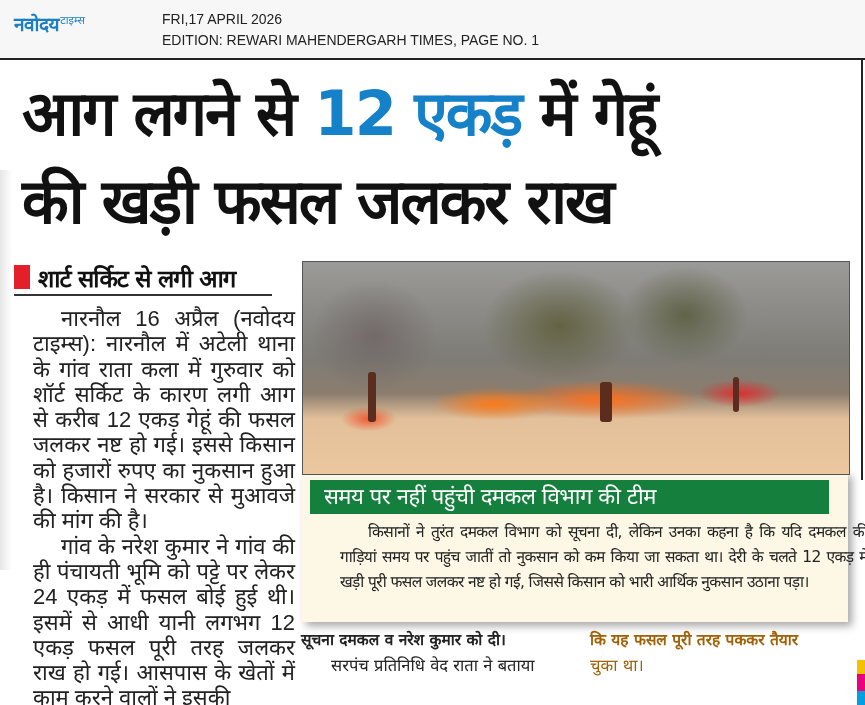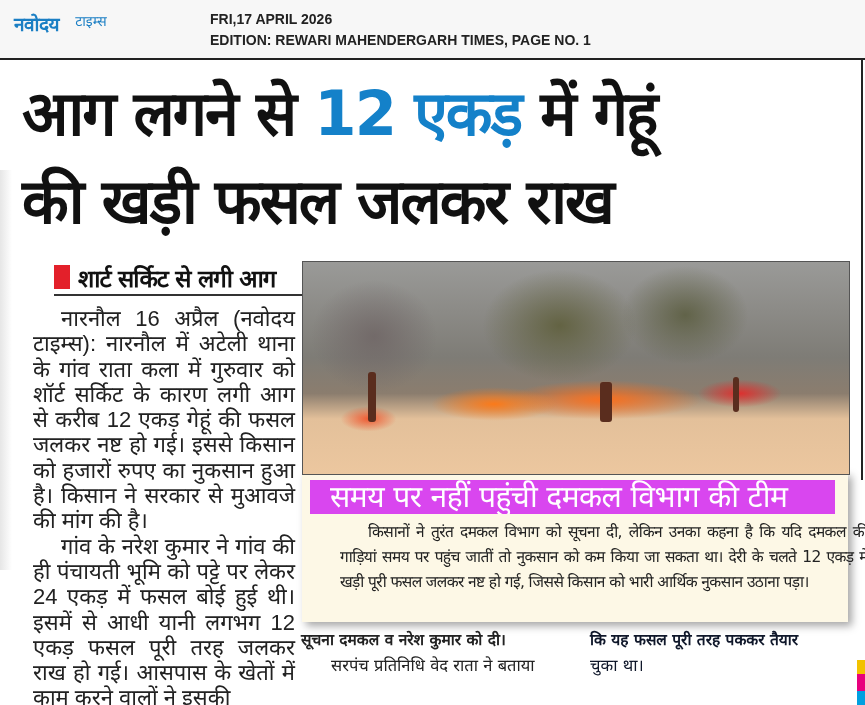--- a/index.html
+++ b/index.html
@@ -1,48 +1,48 @@
 <!DOCTYPE html>
 <html><head>
 <meta charset="utf-8">
 <style>
   html, body { margin:0; padding:0; }
   body { width:865px; height:705px; overflow:hidden; background:#f7f7f7; position:relative; font-family:"DejaVu Sans", sans-serif; }
   .topbar { position:absolute; left:0; top:0; width:865px; height:56px; background:#f7f7f7; }
   .logo { position:absolute; left:14px; top:14px; display:flex; align-items:flex-start; }
   .logo-main { color:#1b7fc4; font-weight:bold; font-size:19px; letter-spacing:-0.5px; line-height:20px; }
-  .logo-sub { color:#1b7fc4; font-size:14px; line-height:14px; margin-left:16px; }
-  .meta { position:absolute; left:162px; top:9px; font-family:"Liberation Sans", sans-serif; font-size:14px; font-weight:bold; color:#222; line-height:21px;margin-left:48px; }
+  .logo-sub { color:#1b7fc4; font-size:11px; line-height:14px; margin-left:1px; }
+  .meta { position:absolute; left:162px; top:9px; font-family:"Liberation Sans", sans-serif; font-size:14px; font-weight:normal; color:#222; line-height:21px; }
   .page { position:absolute; left:0; top:58px; width:865px; height:647px; background:#fff; border-top:2px solid #222; }
   .left-shadow { position:absolute; left:0; top:110px; width:12px; height:400px; background:linear-gradient(90deg,#e6e6e6,#fff); }
   .right-rule { position:absolute; right:2px; top:0; width:2px; height:420px; background:#222; }
   .headline { position:absolute; left:22px; top:10px; width:830px; font-family:"DejaVu Sans", sans-serif; font-weight:bold; font-size:62px; line-height:88px; color:#111; letter-spacing:-2px; transform:scaleX(0.98); transform-origin:left; }
   .headline .hl { color:#1481c9; }
-  .sub-head { position:absolute; left:14px; top:200px; width:258px; height:34px; border-bottom:2px solid #333; display:flex; align-items:center;margin-left:40px; }
+  .sub-head { position:absolute; left:14px; top:200px; width:258px; height:34px; border-bottom:2px solid #333; display:flex; align-items:center; }
   .red-sq { width:16px; height:24px; background:#e3202a; margin-right:8px; flex:none; }
   .sub-head-text { font-weight:bold; font-size:24px; color:#111; letter-spacing:-1px; }
   .col-left { position:absolute; left:14px; top:246px; width:262px; font-family:Liberation Sans, sans-serif; font-size:22px; line-height:25.3px; color:#222; text-align:justify;margin-left:19px; }
   .col-left p { margin:0; text-indent:28px; }
   .photo { position:absolute; left:302px; top:201px; width:546px; height:212px; border:1px solid #555; overflow:hidden;
     background:
       radial-gradient(ellipse 90px 24px at 35% 67%, rgba(255,120,20,.95), rgba(255,120,20,0) 70%),
       radial-gradient(ellipse 140px 28px at 55% 65%, rgba(255,110,25,.95), rgba(255,110,25,0) 70%),
       radial-gradient(ellipse 60px 20px at 80% 62%, rgba(230,40,40,.9), rgba(230,40,40,0) 70%),
       radial-gradient(ellipse 40px 18px at 12% 74%, rgba(240,80,40,.9), rgba(240,80,40,0) 70%),
       radial-gradient(ellipse 110px 80px at 47% 30%, rgba(95,95,60,.9), rgba(95,95,60,0) 70%),
       radial-gradient(ellipse 90px 70px at 70% 25%, rgba(90,92,62,.85), rgba(90,92,62,0) 70%),
       radial-gradient(ellipse 90px 80px at 13% 35%, rgba(110,100,100,.8), rgba(110,100,100,0) 70%),
       linear-gradient(180deg, #9a9a98 0%, #7e7c76 45%, #8b7d6e 62%, #e3c09a 74%, #ecc79f 100%); }
   .trunk { position:absolute; width:8px; background:#5a2d1e; border-radius:3px; }
-  .photo-label { position:absolute; left:310px; top:420px; width:505px; height:34px; background:#d946ef; color:#fff; font-size:30px; line-height:34px; padding-left:20px; letter-spacing:-0.5px; white-space:nowrap; overflow:hidden; }
+  .photo-label { position:absolute; left:310px; top:420px; width:505px; height:34px; background:#15803d; color:#fff; font-size:22px; line-height:34px; padding-left:14px; letter-spacing:-0.5px; white-space:nowrap; overflow:hidden; }
   .callout-bg { position:absolute; left:302px; top:412px; width:546px; height:150px; background:#fdf8e6; box-shadow:4px 4px 8px rgba(0,0,0,.35); }
   .callout-body { position:absolute; left:312px; top:460px; width:528px; font-size:15.5px; line-height:25px; color:#222; letter-spacing:-0.6px;margin-left:28px; }
   .callout-body p { margin:0; text-indent:28px; text-align:justify; }
   .col-mid { position:absolute; left:301px; top:568px; width:265px; font-family:"DejaVu Serif", serif; font-size:16.5px; line-height:25px; color:#222; }
-  .col-right { position:absolute; left:590px; top:568px; width:262px; font-family:"DejaVu Serif", serif; font-size:16.5px; line-height:25px; color:#0f172a; }
+  .col-right { position:absolute; left:590px; top:568px; width:262px; font-family:"DejaVu Serif", serif; font-size:16.5px; line-height:25px; color:#a16207; }
   .bold-line { font-weight:bold; font-family:"DejaVu Sans", sans-serif; font-size:15.5px; }
   .indent { padding-left:30px; display:block; }
   .reg-mark { position:absolute; right:0; top:600px; width:8px; height:47px; background:linear-gradient(180deg,#f2c200 0 30%,#e8007d 30% 65%,#00a0e0 65% 100%); }
 </style>
 </head>
 <body>
 
 <div class="topbar">
   <div class="logo">
     <span class="logo-main">नवोदय</span>

